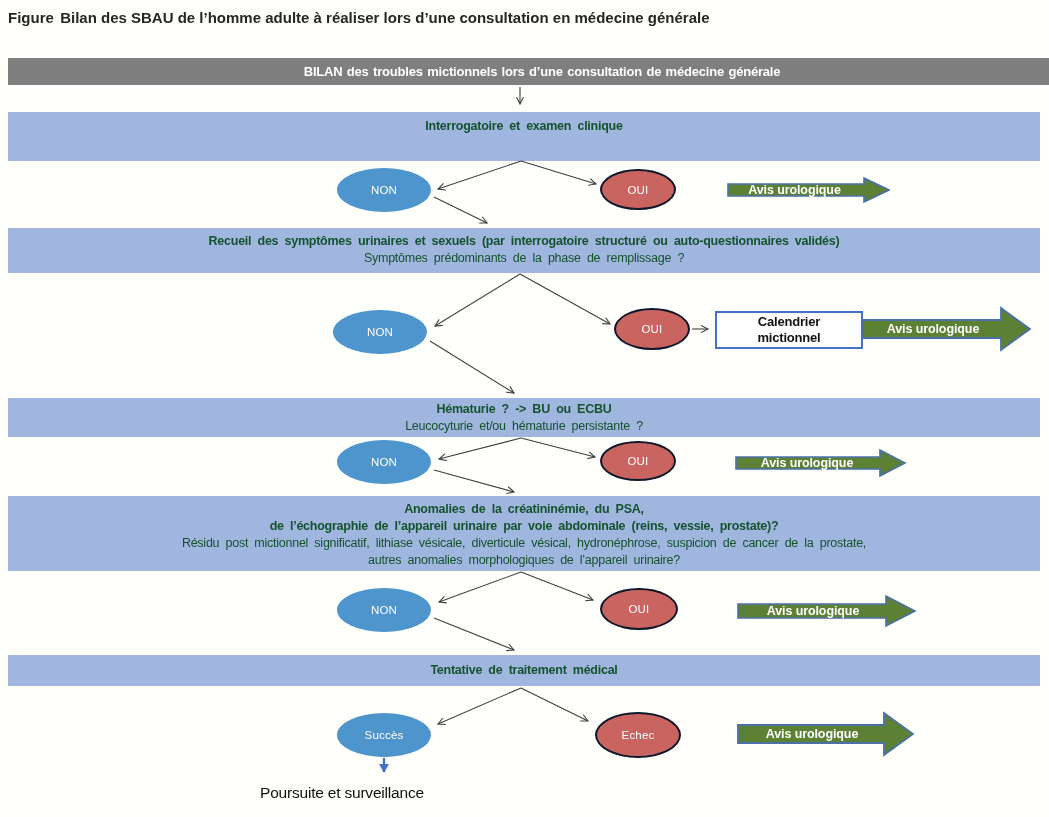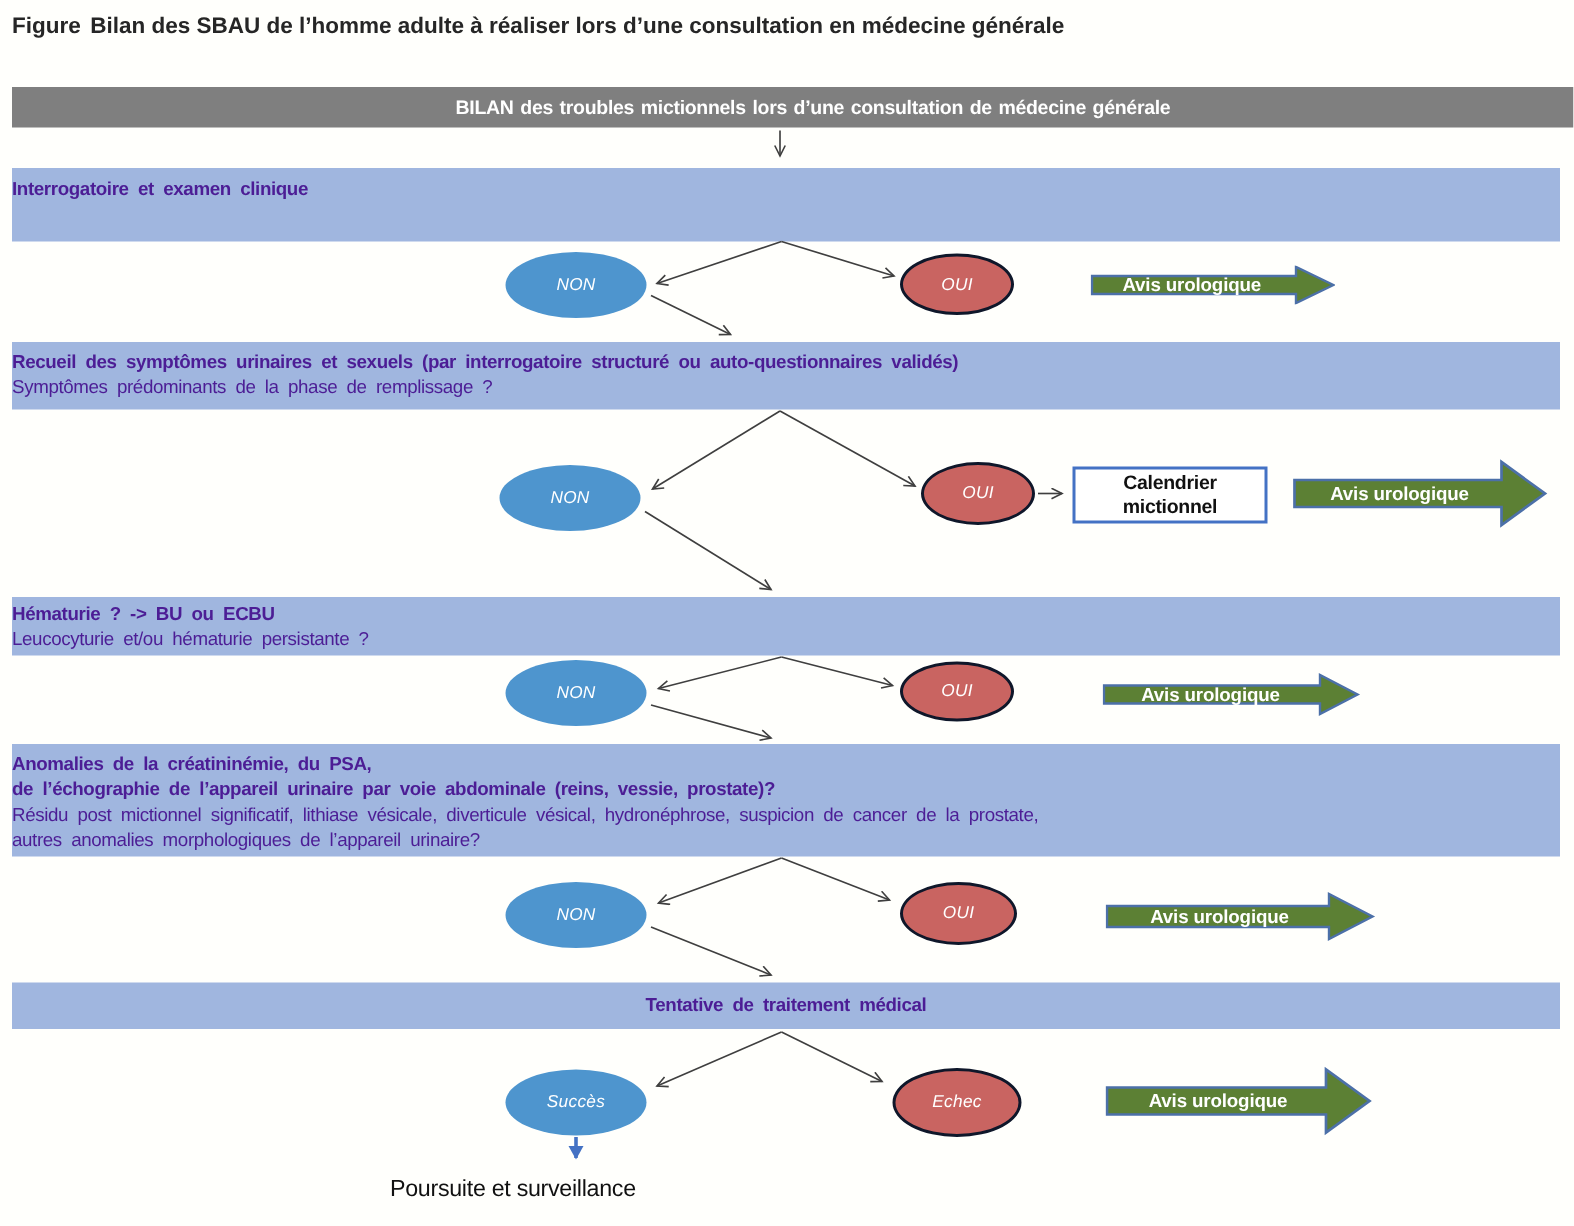--- a/index.html
+++ b/index.html
@@ -9,33 +9,33 @@
     background:#fffffc;
   }
   .fig-title{position:absolute;top:9px;left:8px;font-size:15px;font-weight:bold;color:#262626;white-space:nowrap;}
   .fig-title .lbl{display:inline-block;width:48px;}
   .header-bar{
     position:absolute;left:8px;top:58px;width:1020px;height:27px;background:#7f7f7f;
     color:#ffffff;font-weight:bold;font-size:13px;letter-spacing:-0.2px;word-spacing:1px;
     display:flex;align-items:center;justify-content:center;padding-left:24px;
   }
   .bar{
-    position:absolute;left:8px;width:1032px;background:#a0b6df;color:#4c1d95;
-    text-align:left;font-size:12.5px;letter-spacing:-0.25px;word-spacing:3px;
+    position:absolute;left:8px;width:1032px;background:#a0b6df;color:#14532d;
+    text-align:center;font-size:12.5px;letter-spacing:-0.25px;word-spacing:3px;
   }
   .bar .ln{line-height:17px;}
   .b{font-weight:bold;}
   .ellipse{
     position:absolute;border-radius:50%;color:#ffffff;font-size:11.5px;letter-spacing:0.2px;
-    display:flex;align-items:center;justify-content:center;box-sizing:border-box;font-style:italic;
+    display:flex;align-items:center;justify-content:center;box-sizing:border-box;
   }
   .no{background:#4e95ce;}
   .yes{background:#c96461;border:2px solid #0f172a;}
   .cal-box{
-    position:absolute;left:715px;top:311px;width:130px;height:38px;background:#ffffff;
+    position:absolute;left:715px;top:311px;width:148px;height:38px;background:#ffffff;
     border:2px solid #4472c4;box-sizing:border-box;color:#111;
     font-weight:bold;font-size:13px;line-height:16px;letter-spacing:-0.2px;
     display:flex;flex-direction:column;align-items:center;justify-content:center;
   }
   .block-arrow{position:absolute;}
   .block-arrow svg{display:block;}
   .block-arrow .arrow-label{
     position:absolute;left:0;top:0;bottom:0;right:28px;color:#ffffff;
     font-size:12.5px;font-weight:600;letter-spacing:-0.1px;
     display:flex;align-items:center;justify-content:center;

